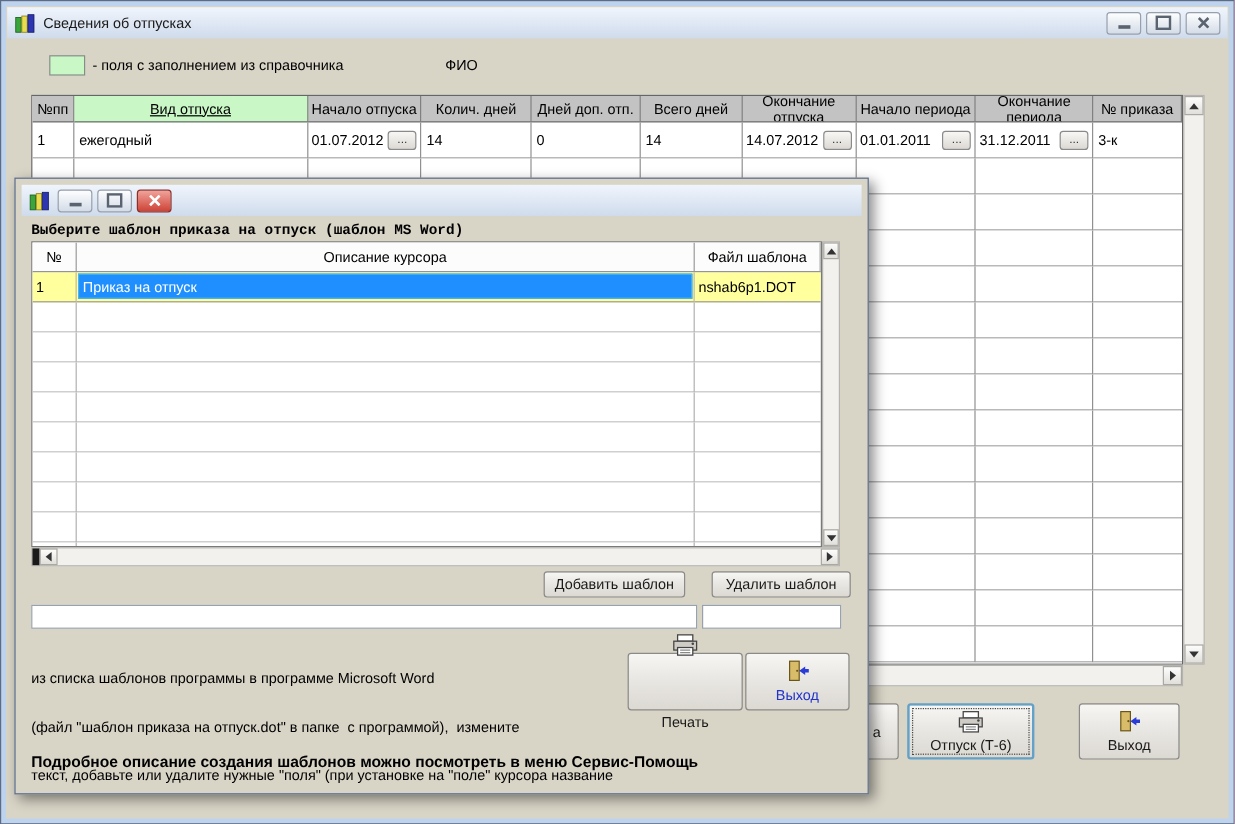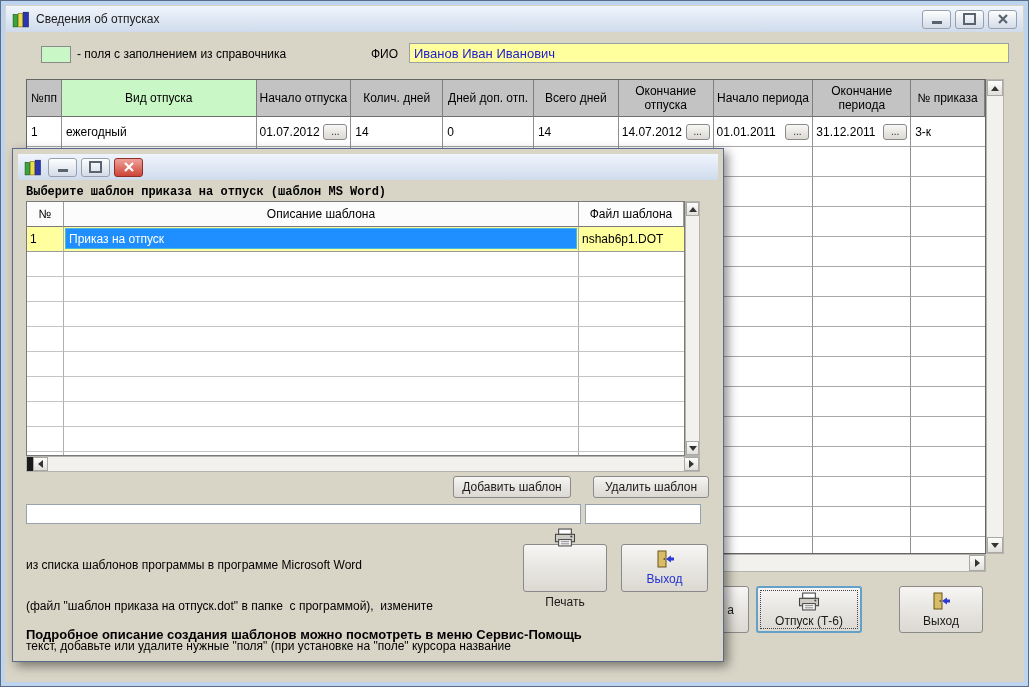--- a/index.html
+++ b/index.html
@@ -14,24 +14,24 @@
   .glyph-min{width:10px;height:3px;background:#5a6470;margin-top:6px;}
   .glyph-max{width:9px;height:8px;border:2px solid #5a6470;}
   
   .legend-swatch{position:absolute;left:40px;top:45px;width:28px;height:15px;background:var(--green,#c9f7c5);border:1px solid #8a8a8a;}
   .legend-text{position:absolute;left:76px;top:46px;}
   .fio-label{position:absolute;left:370px;top:46px;}
   .fio-input{position:absolute;left:408px;top:42px;width:590px;height:18px;background:var(--hl,#ffff9e);border:1px solid #9aa0a8;color:#2222cc;font-family:"Liberation Sans",sans-serif;font-size:13px;padding:0 4px;}
   
   .mtable{position:absolute;left:25px;top:78px;width:960px;height:475px;background:#fff;border:1px solid #666;overflow:hidden;box-sizing:border-box;}
   .t-row{display:flex;height:30px;}
-  .t-row.t-head{height:37px;background:#c3c3c3;}
+  .t-row.t-head{height:22px;background:#c3c3c3;}
   .t-cell{box-sizing:border-box;border-right:1px solid #909090;border-bottom:1px solid #a8a8a8;display:flex;align-items:center;padding:0 4px;overflow:hidden;}
   .t-head .t-cell{justify-content:center;text-align:center;line-height:14px;border-right:1px solid #808080;border-bottom:1px solid #707070;padding:0 2px;}
-  .t-cell.greenbg{background:var(--green,#c9f7c5);}
+  .t-cell.greenbg{background:var(--green,#c9f7c5);text-decoration:underline;}
   .c0{width:35px;}.c1{width:195px;}.c2{width:95px;}.c3{width:92px;}.c4{width:91px;}.c5{width:85px;}
   .c6{width:95px;}.c7{width:100px;}.c8{width:98px;}.c9{width:74px;border-right:none;}
   .datecell{justify-content:space-between;padding:0 3px;}
   .dots{width:24px;height:16px;font-size:10px;line-height:8px;background:linear-gradient(#f8f7f5,#dcd9d3);border:1px solid #8a8a8a;border-radius:3px;color:#333;padding:0;font-family:"Liberation Sans",sans-serif;}
   
   .vscroll{position:absolute;display:flex;flex-direction:column;background:#f2f1ee;border:1px solid #b5b3ae;box-sizing:border-box;}
   .hscroll{position:absolute;display:flex;background:#f2f1ee;border:1px solid #b5b3ae;box-sizing:border-box;}
   .sb-btn{flex:0 0 16px;background:linear-gradient(#fdfdfd,#e1dfda);border:1px solid #aaa8a2;display:flex;align-items:center;justify-content:center;box-sizing:border-box;}
   .sb-track{flex:1;}
   .sb-thumb{flex:0 0 6px;background:#1a1a1a;}
@@ -90,21 +90,20 @@
           <svg width="10" height="10" viewBox="0 0 10 10">
               <path d="M1 1 L9 9 M9 1 L1 9" stroke="#5a6470" stroke-width="2.2"></path>
             </svg>
         </span>
       </span>
     </div>
 
     <div class="legend-swatch"></div>
     <div class="legend-text">- поля с заполнением из справочника</div>
     <div class="fio-label">ФИО</div>
-    <input class="fio-input" value="Иванов Иван Иванович" style="">
 
     <div class="mtable">
       <div class="t-row t-head">
         <div class="t-cell c0">№пп</div>
         <div class="t-cell c1 greenbg">Вид отпуска</div>
         <div class="t-cell c2">Начало отпуска</div>
         <div class="t-cell c3">Колич. дней</div>
         <div class="t-cell c4">Дней доп. отп.</div>
         <div class="t-cell c5">Всего дней</div>
         <div class="t-cell c6">Окончание отпуска</div>
@@ -378,21 +377,21 @@
             </svg>
         </span>
       </span>
     </div>
 
     <div class="subtitle">Выберите шаблон приказа на отпуск (шаблон MS Word)</div>
 
     <div class="ltable">
       <div class="l-row l-head">
         <div class="l-cell l0">№</div>
-        <div class="l-cell l1">Описание шаблона</div>
+        <div class="l-cell l1">Описание курсора</div>
         <div class="l-cell l2">Файл шаблона</div>
       </div>
       <div class="l-row sel-row">
         <div class="l-cell l0">1</div>
         <div class="l-cell l1">
           <div class="selbar">Приказ на отпуск</div>
         </div>
         <div class="l-cell l2">nshab6p1.DOT</div>
       </div>
       <div id="list-rows">
@@ -474,21 +473,21 @@
     <div class="instructions">
       <div>из списка шаблонов программы в программе Microsoft Word</div>
       <div>(файл "шаблон приказа на отпуск.dot" в папке  с программой),  измените</div>
       <div>текст, добавьте или удалите нужные "поля" (при установке на "поле" курсора название</div>
       
       
       
     </div>
     <div class="instr-bold">Подробное описание создания шаблонов можно посмотреть в меню Сервис-Помощь</div>
 
-    <button class="btn big-btn" style="position:absolute;left:510px;top:395px;width:84px;height:48px;gap:48px;">
+    <button class="btn big-btn" style="position:absolute;left:510px;top:395px;width:96px;height:48px;gap:48px;">
       <span class="ico">
         <svg viewBox="0 0 22 18" width="24" height="19">
           <rect x="5" y="1" width="12" height="5" fill="#fff" stroke="#444"></rect>
           <rect x="2" y="6" width="18" height="7" fill="#cfccc6" stroke="#444"></rect>
           <circle cx="17" cy="8" r="1" fill="#444"></circle>
           <rect x="5" y="11" width="12" height="6" fill="#fff" stroke="#444"></rect>
           <line x1="7" y1="13" x2="15" y2="13" stroke="#888"></line>
             <line x1="7" y1="15" x2="15" y2="15" stroke="#888"></line>
         </svg>
       </span>

